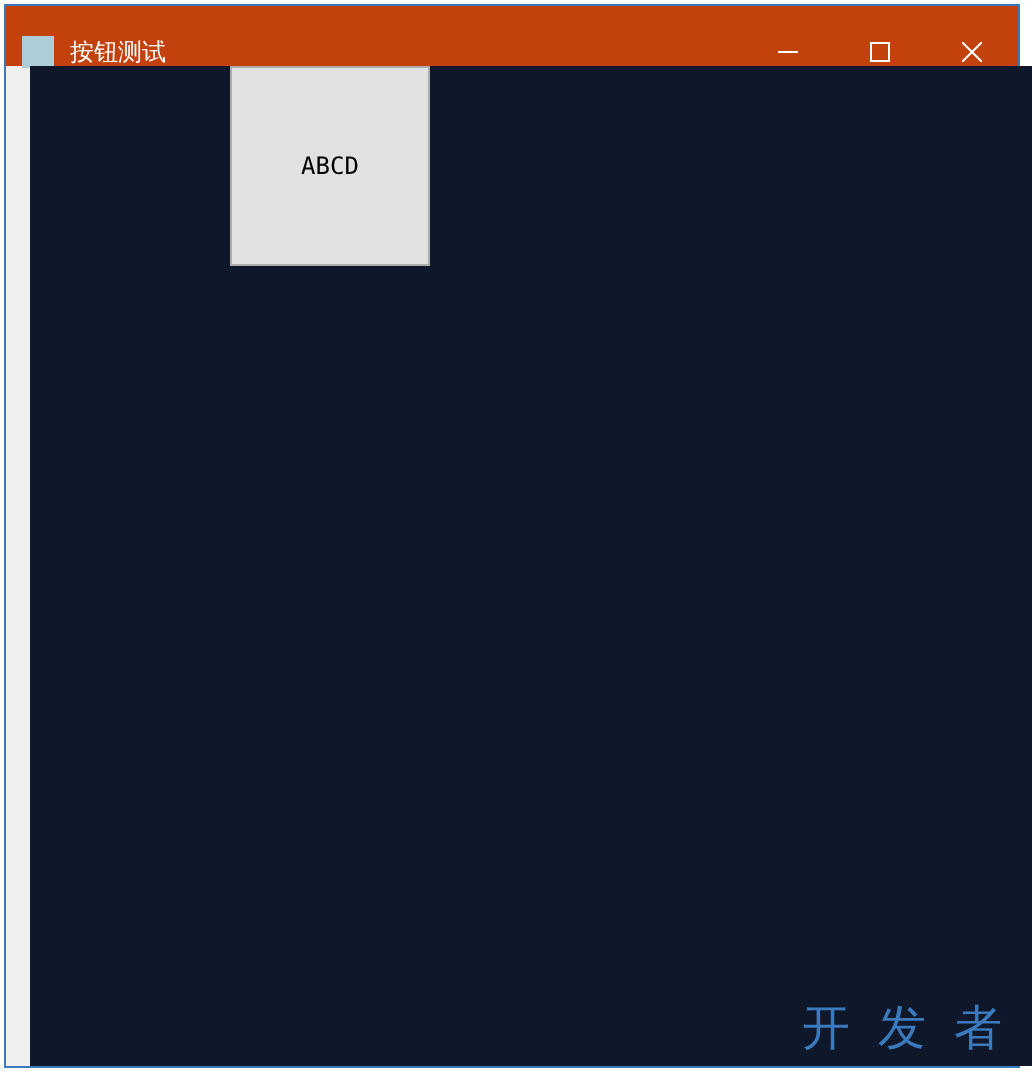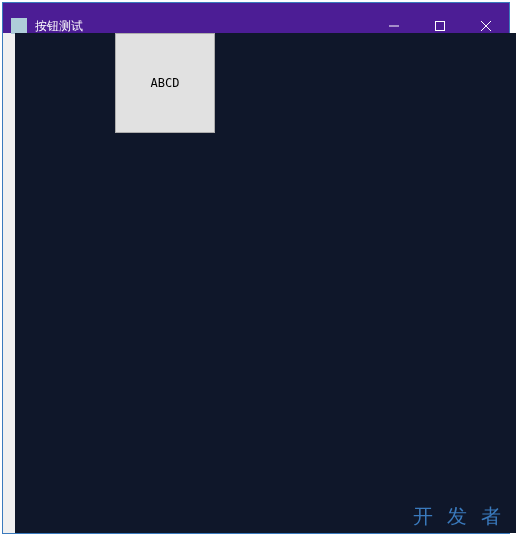--- a/index.html
+++ b/index.html
@@ -18,21 +18,21 @@
     .window {
       width: 508px;
       height: 532px;
       border: 1px solid #3a7abd;
       background: #f0f0f0;
       position: relative;
       margin: 2px;
     }
     .titlebar {
       height: 30px;
-      background: #4c1d95;
+      background: #c2410c;
       display: flex;
       align-items: center;
       padding: 16px 0 0 8px;
       color: #fff;
       font-size: 12px;
     }
     .titlebar-icon {
       width: 16px;
       height: 16px;
       background: #aecdd9;
@@ -87,21 +87,21 @@
       position: absolute;
       right: 6px;
       bottom: 6px;
       text-align: right;
       color: #3a7abd;
       font-family: "Microsoft YaHei", sans-serif;
       line-height: 1.05;
       pointer-events: none;
     }
     .watermark .line1 {
-      font-size: 20px;
+      font-size: 24px;
       letter-spacing: 14px;
       padding-left: 14px;
     }
     .watermark .line2 {
       font-size: 22px;
       letter-spacing: 1px;
     }
   </style>
 </head>
 <body>

